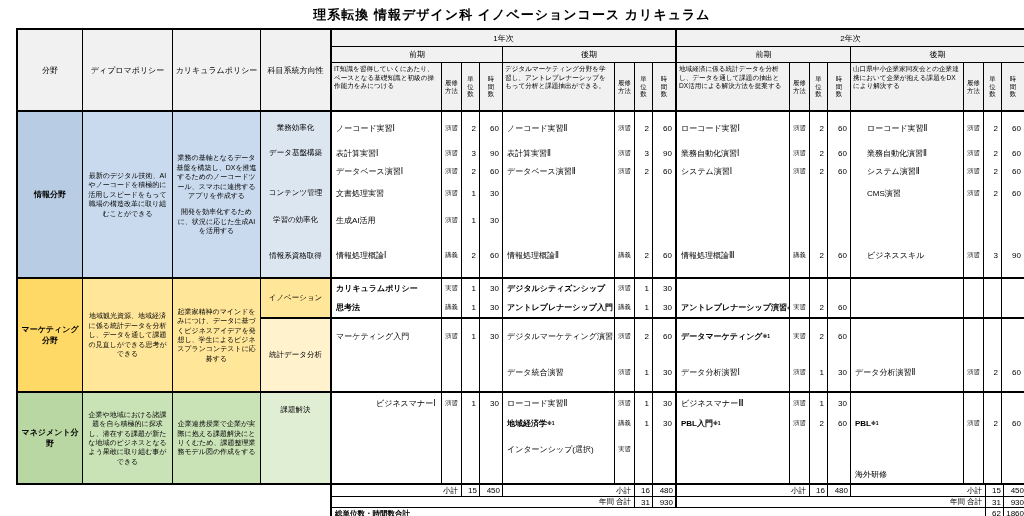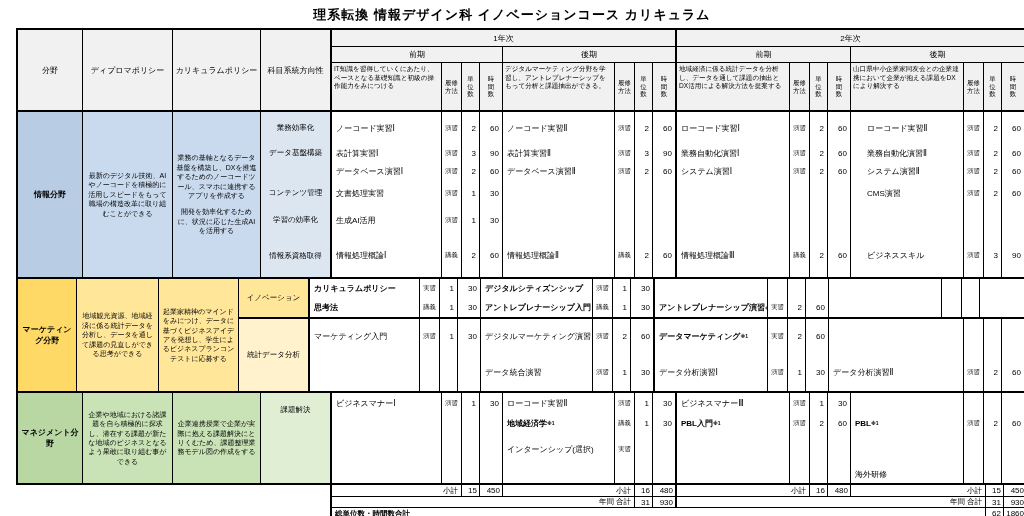--- a/index.html
+++ b/index.html
@@ -338,21 +338,21 @@
               <div class="sem-block bl2" style="width: 175px; grid-template-rows: 34px 38px;">
                 <div class="sc subj bold">データマーケティング<sup>※1</sup></div>
                 <div class="sc met">実習</div>
                 <div class="sc cred">2</div>
                 <div class="sc hrs">60</div>
                 <div class="sc subj">データ分析演習Ⅰ</div>
                 <div class="sc met">演習</div>
                 <div class="sc cred">1</div>
                 <div class="sc hrs">30</div>
               </div>
-              <div class="sem-block bl1" style="width: 196px; grid-template-rows: 34px 38px;">
+              <div class="sem-block bl1" style="width: 174px; grid-template-rows: 34px 38px;">
                 <div class="sc subj"></div>
                 <div class="sc met"></div>
                 <div class="sc cred"></div>
                 <div class="sc hrs"></div>
                 <div class="sc subj">データ分析演習Ⅱ</div>
                 <div class="sc met">演習</div>
                 <div class="sc cred">2</div>
                 <div class="sc hrs">60</div>
               </div>
             </div>
@@ -362,21 +362,21 @@
           <div class="lc cell-field" style="background: rgb(185, 215, 162);">マネジメント分野</div>
           <div class="lc cell-dip" style="background: rgb(201, 226, 182);">企業や地域における諸課題を自ら積極的に探求し、潜在する課題が新たな地域のビジネスとなるよう果敢に取り組む事ができる</div>
           <div class="lc cell-cur" style="background: rgb(201, 226, 182);">
             <div class="pol-p">企業連携授業で企業が実際に抱える課題解決にとりくむため、課題整理業務モデル図の作成をする</div>
           </div>
           <div class="band-right">
             <div class="section">
               <div class="cell-system" style="background: rgb(224, 238, 212);">
                 <div class="sys-single sys-top">課題解決</div>
               </div>
-              <div class="sem-block bl2" style="width: 172px; grid-template-rows: 20px 20px 32px 18px;">
+              <div class="sem-block bl2" style="width: 172px; grid-template-rows: 20px 20px 32px 18px; padding-left: 40px;">
                 <div class="sc subj">ビジネスマナーⅠ</div>
                 <div class="sc met">演習</div>
                 <div class="sc cred">1</div>
                 <div class="sc hrs">30</div>
                 <div class="sc subj"></div>
                 <div class="sc met"></div>
                 <div class="sc cred"></div>
                 <div class="sc hrs"></div>
                 <div class="sc subj"></div>
                 <div class="sc met"></div>

